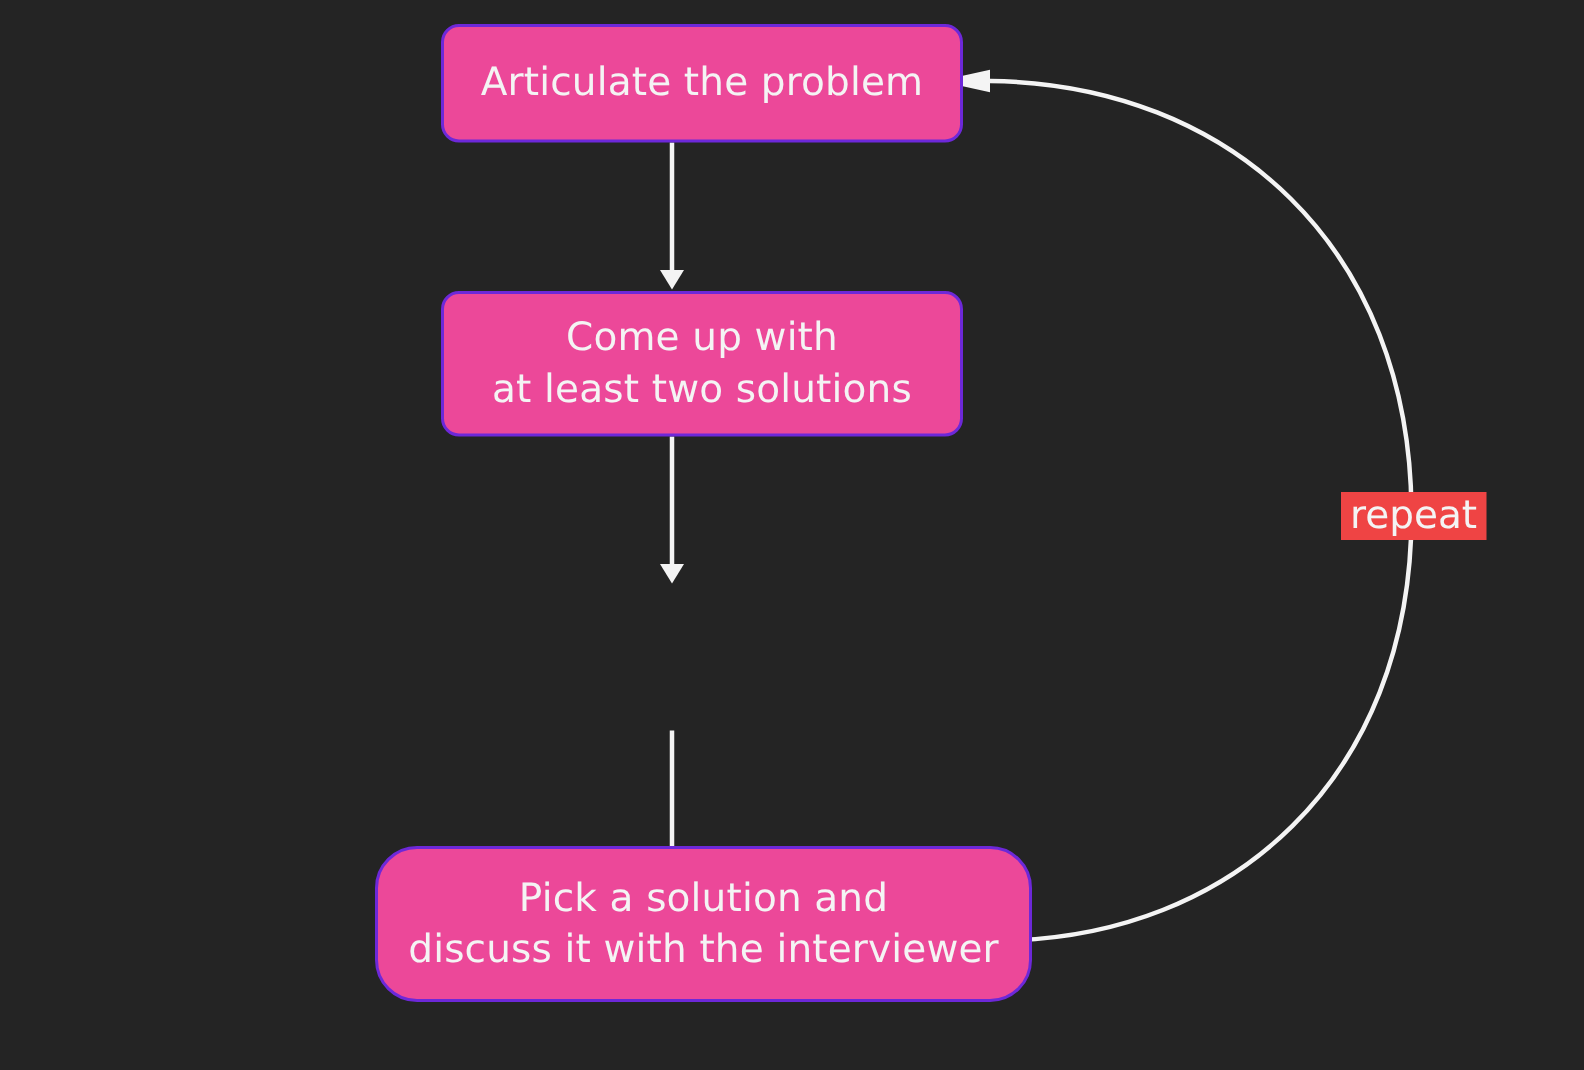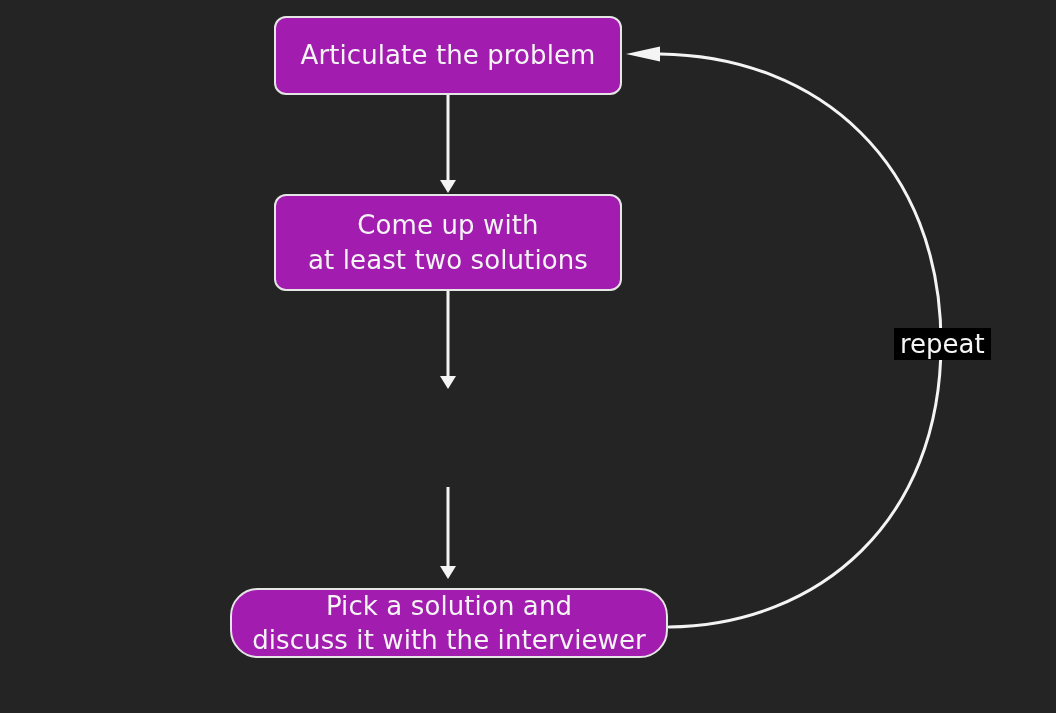--- a/index.html
+++ b/index.html
@@ -23,50 +23,51 @@
   .flow-svg {
     position: absolute;
     left: 0;
     top: 0;
     width: 1056px;
     height: 713px;
   }
   .node {
     position: absolute;
     box-sizing: border-box;
-    border: 2px solid #e5e5e5;
+    border: 2px solid #6d28d9;
     border-radius: 12px;
-    background: #a21caf;
+    background: #ec4899;
     display: flex;
     align-items: center;
     justify-content: center;
     text-align: center;
     color: #f4f4f4;
     font-size: 26px;
     line-height: 1.32;
     letter-spacing: 0.1px;
     padding: 0 14px;
+    margin-left: 20px;
   }
   .node-text {
     display: block;
     white-space: pre-line;
     font-weight: 400;
   }
   #node-1 { left: 274px; top: 16px;  width: 348px; height: 79px; }
   #node-2 { left: 274px; top: 194px; width: 348px; height: 97px; align-items: center; }
   #node-3 { left: 274px; top: 390px; width: 348px; height: 97px; }
-  #node-4 { left: 230px; top: 588px; width: 438px; height: 70px; border-radius: 28px; }
+  #node-4 { left: 230px; top: 564px; width: 438px; height: 104px; border-radius: 28px; }
 
   .edge-label {
     position: absolute;
     color: #f4f4f4;
     font-size: 26px;
     line-height: 1;
     white-space: nowrap;
-    background: #000000;
+    background: #ef4444;
     padding: 3px 6px;
   }
   #label-repeat {
     left: 894px;
     top: 328px;
   }
 </style>
 </head>
 <body>
 

